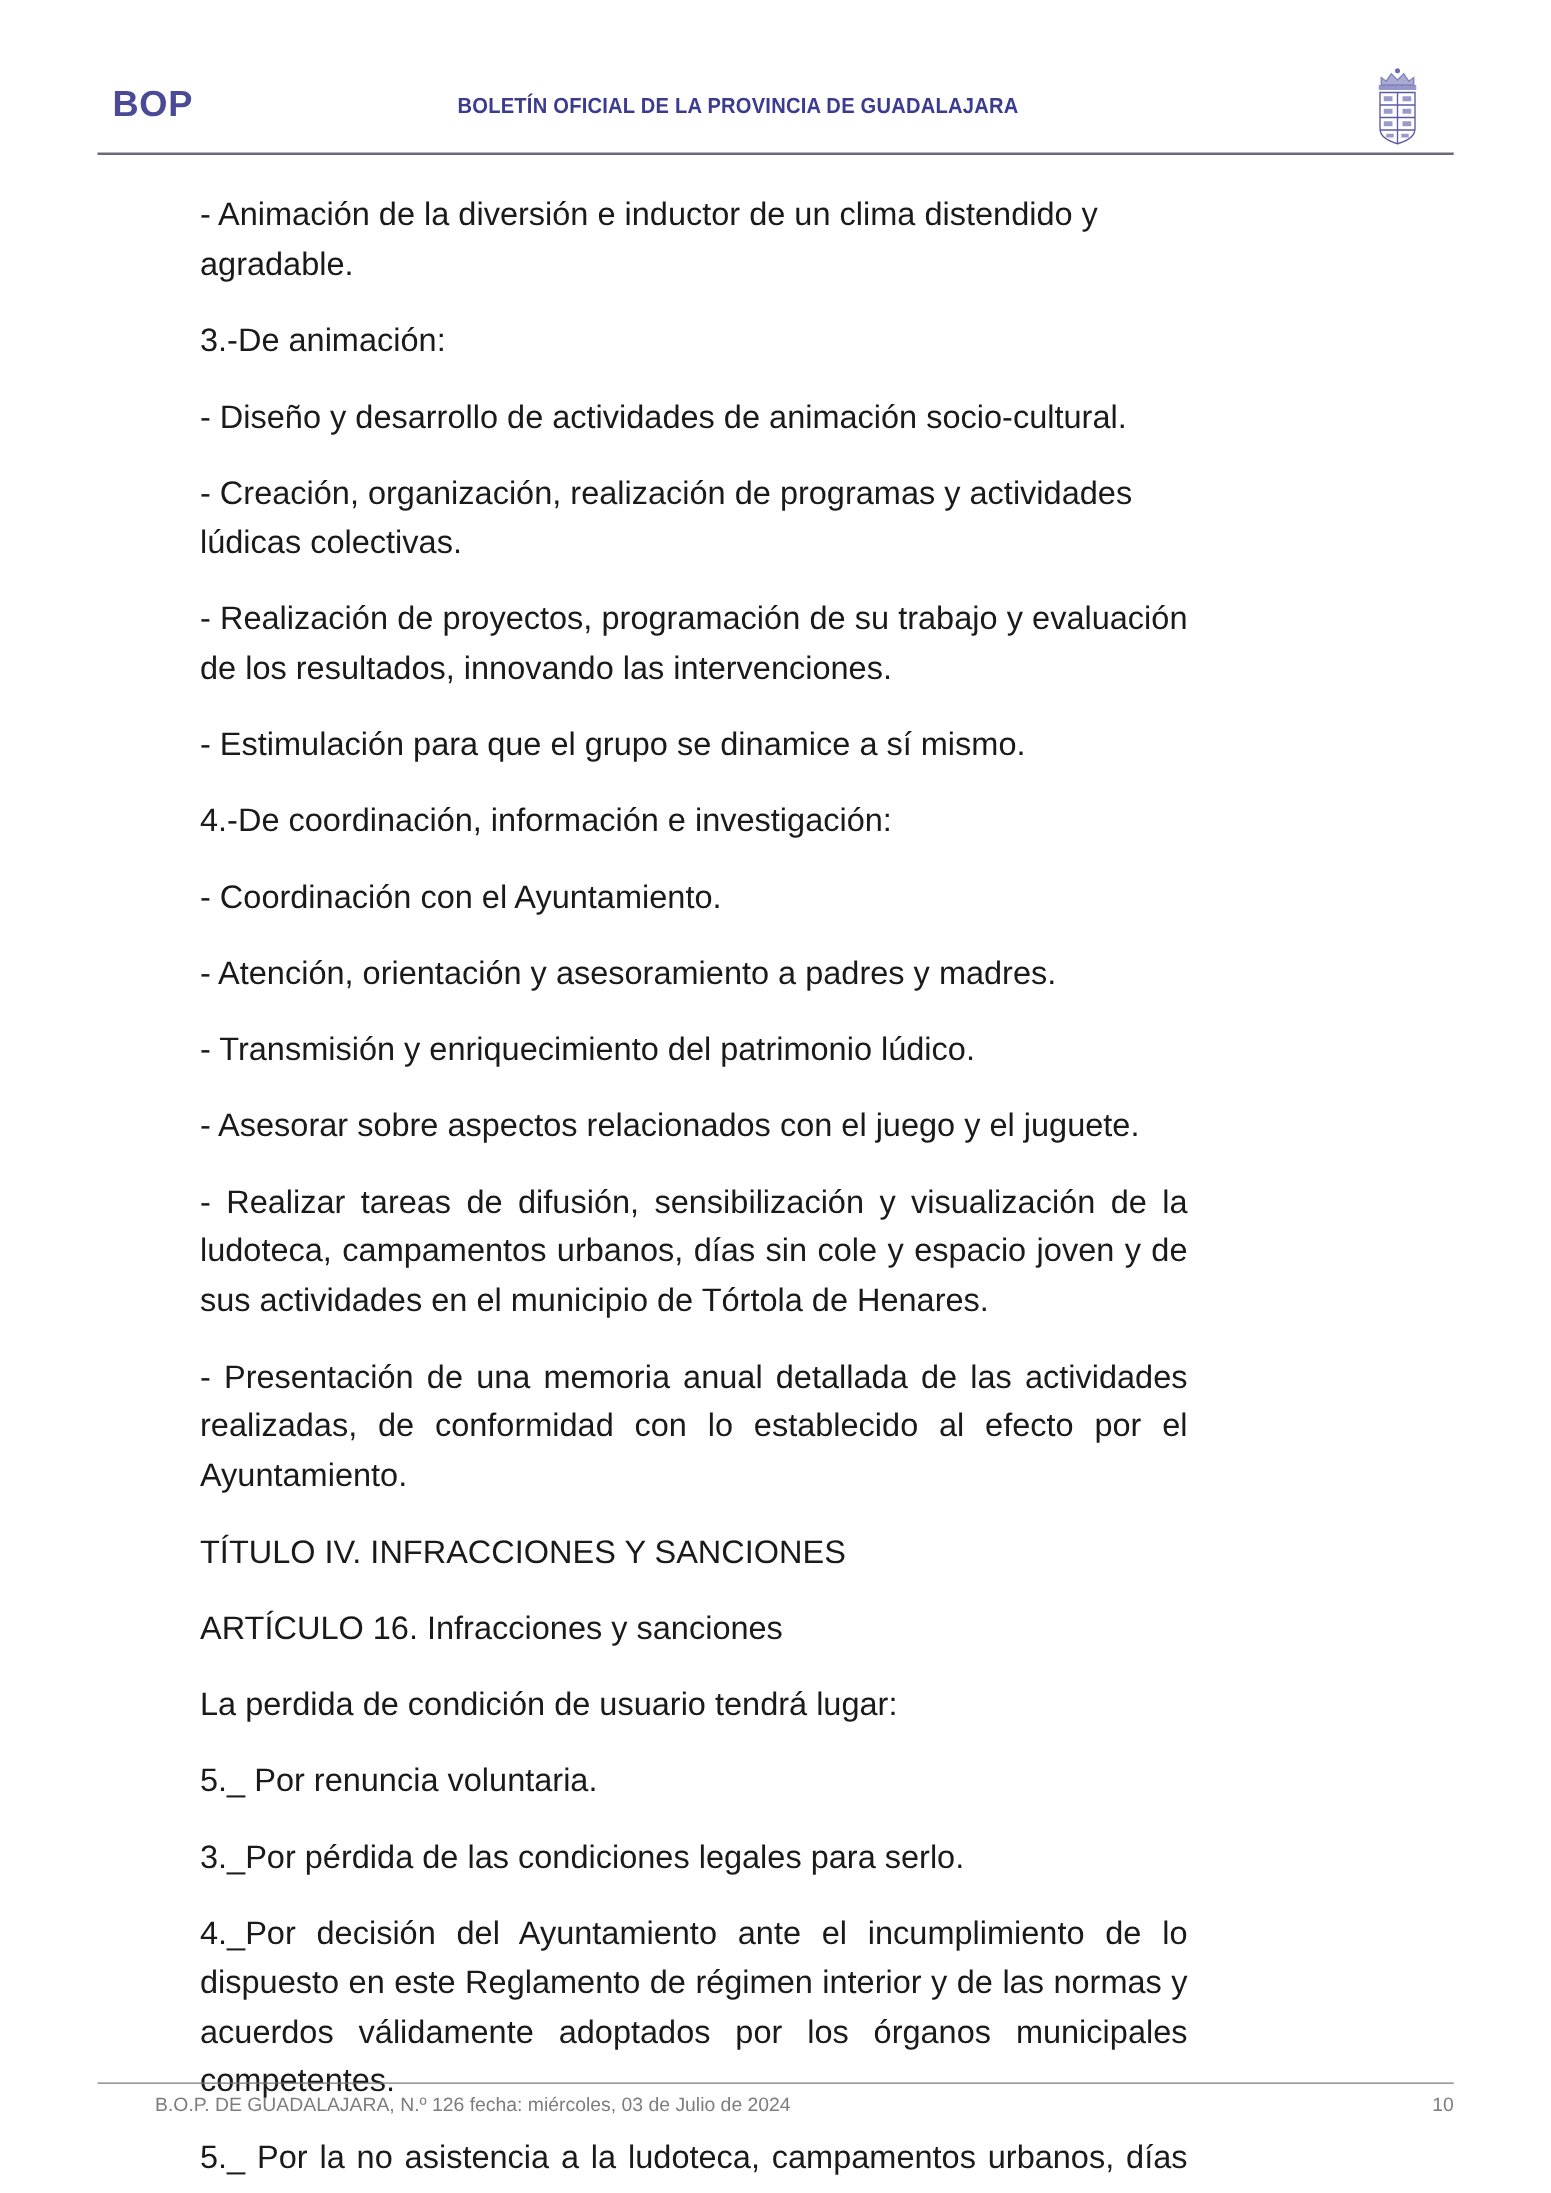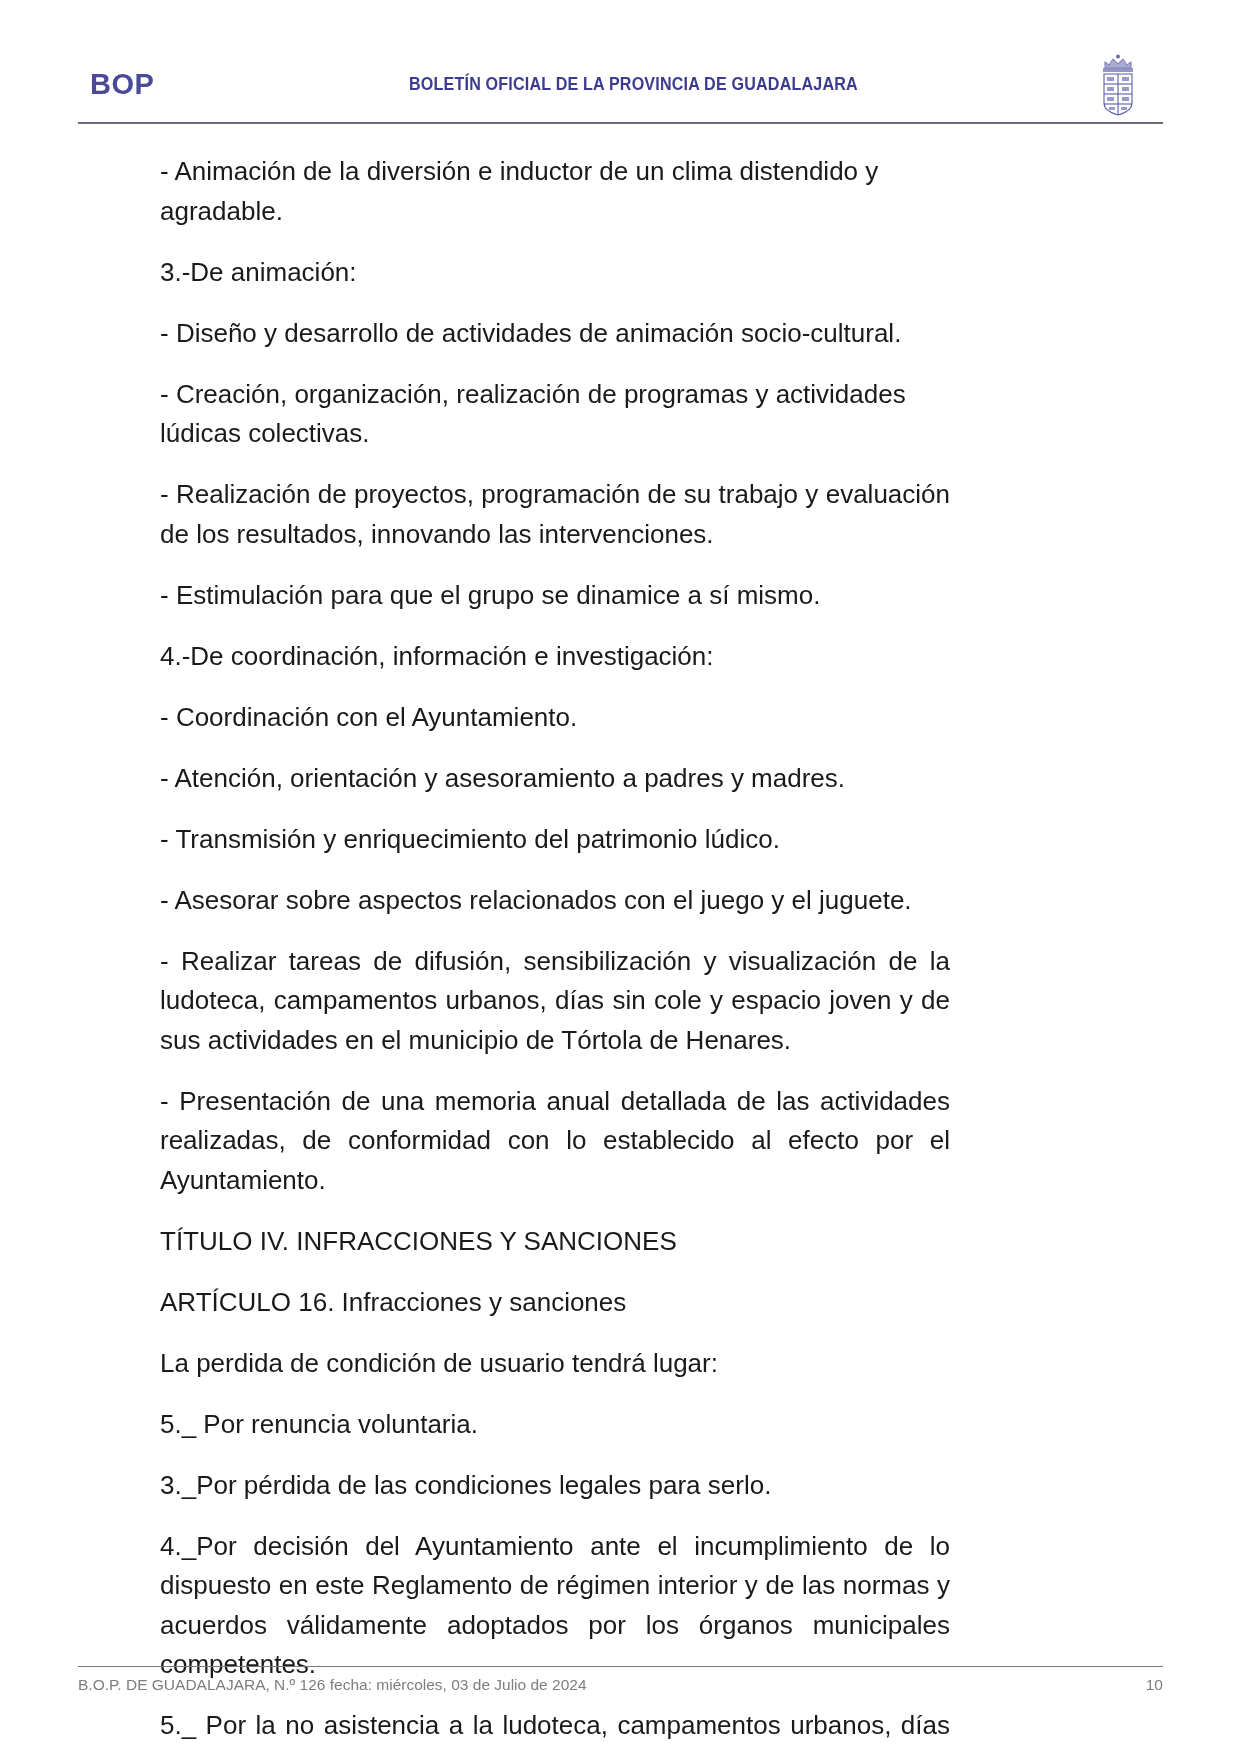--- a/index.html
+++ b/index.html
@@ -20,21 +20,20 @@
 
   
   .header {
     position: absolute;
     left: 78px;
     top: 48px;
     width: 1085px;
     height: 72px;
     display: flex;
     align-items: center;
-    gap: 43px;
   }
   .bop-logo {
     width: 150px;
     flex: 0 0 150px;
     color: #4a4a96;
     font-size: 29px;
     font-weight: bold;
     letter-spacing: 0.5px;
     line-height: 1;
     padding-left: 12px;
@@ -105,21 +104,21 @@
     position: absolute;
     left: 78px;
     top: 1676px;
     width: 1085px;
     display: flex;
     justify-content: space-between;
     align-items: baseline;
     color: #7d7d7d;
     font-size: 15.5px;
   }
-  .footer-left { white-space: nowrap; }
+  .footer-left { white-space: nowrap; margin-left: 46px; }
   .footer-right { white-space: nowrap; }
 </style>
 </head>
 <body>
 
 <div class="page">
 
   <div class="header">
     <div class="bop-logo">BOP</div>
 

